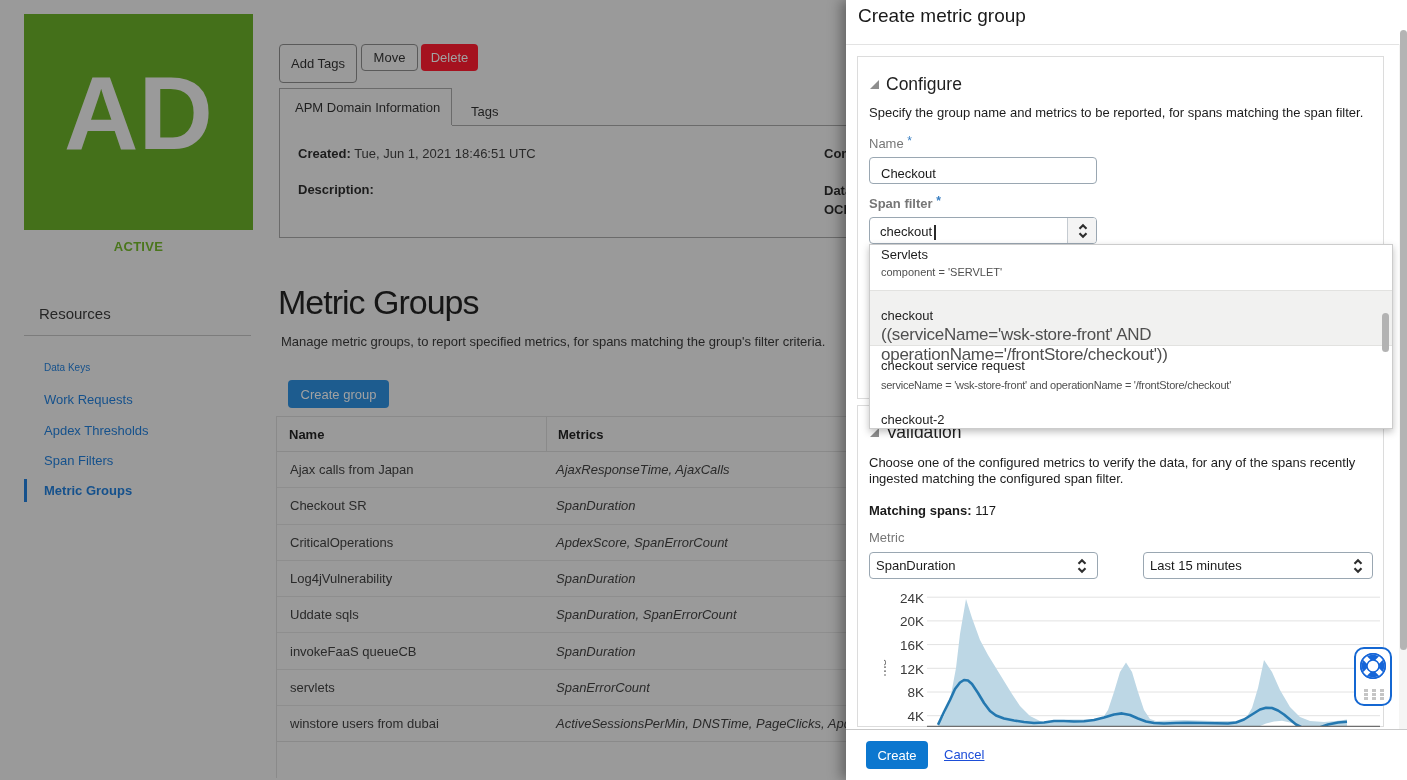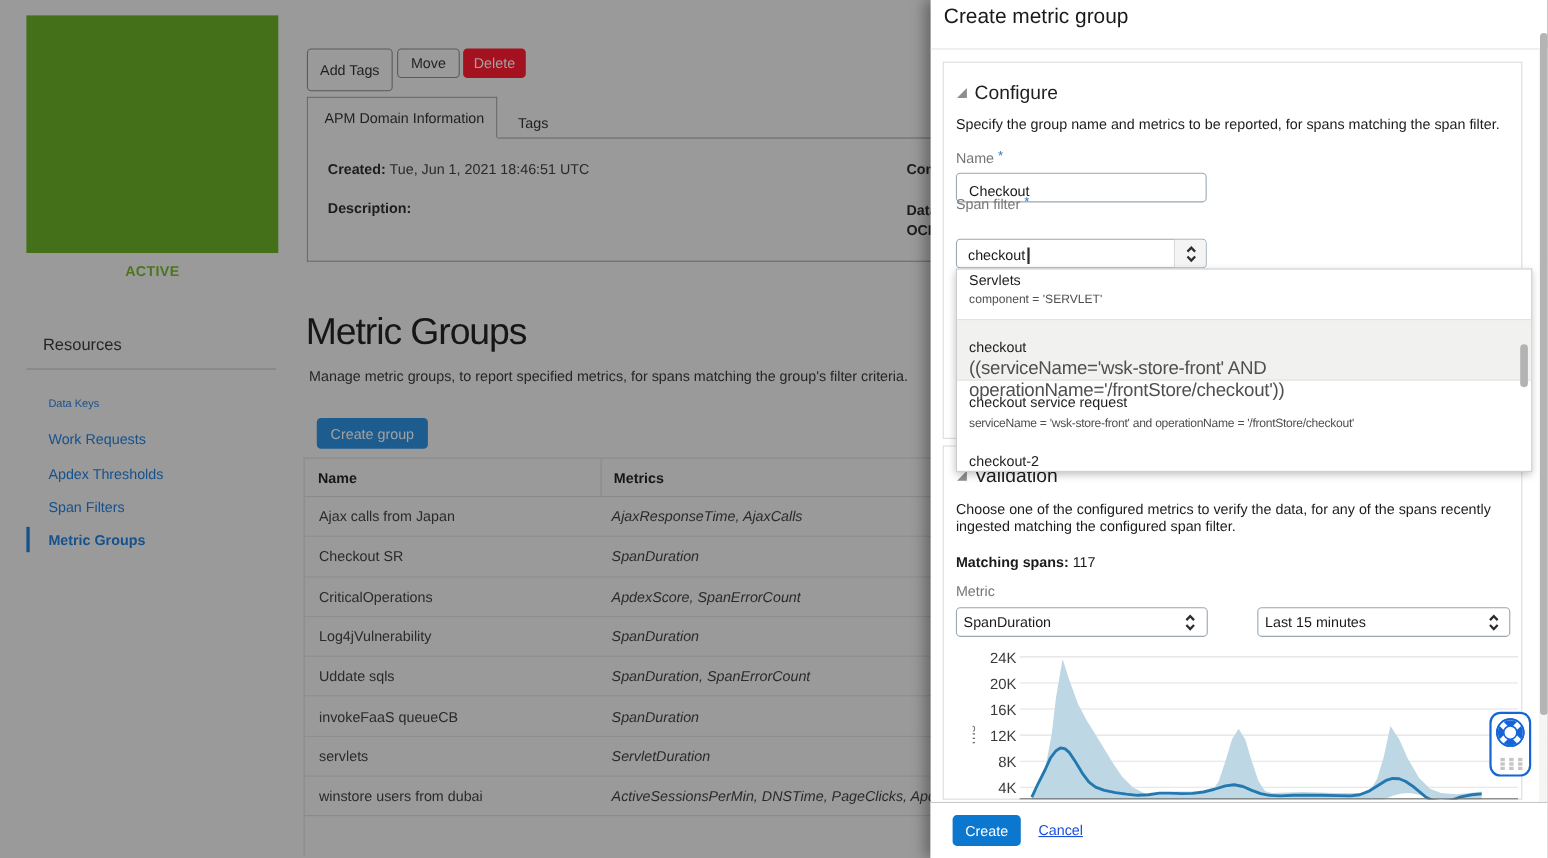--- a/index.html
+++ b/index.html
@@ -6,20 +6,23 @@
   html,body { width:1407px; height:780px; overflow:hidden; }
   body { font-family:"Liberation Sans", sans-serif; position:relative; background:#9a9a9a; }
   .abs { position:absolute; }
 </style>
 </head>
 <body>
 
 <div id="page" class="abs" style="left:0;top:0;width:1407px;height:780px;background:#9a9a9a;">
 
   <div class="abs" style="left:24px;top:14px;width:229px;height:216px;background:#44701a;"></div>
+  <div class="abs" style="left:24px;top:14px;width:229px;height:216px;display:flex;align-items:center;justify-content:center;">
+    <span style="color:#9a9a9a;font-weight:bold;font-size:103px;line-height:103px;margin-top:-17px;">AD</span>
+  </div>
   <div class="abs" style="left:24px;top:239px;width:229px;text-align:center;font-size:13px;font-weight:bold;color:#4a761c;letter-spacing:0.3px;">ACTIVE</div>
 
   <div class="abs" style="left:39px;top:305px;font-size:15px;color:#262626;">Resources</div>
   <div class="abs" style="left:24px;top:335px;width:227px;height:1px;background:#7c7c7c;"></div>
   <div class="abs" style="left:44px;top:362px;font-size:10px;color:#15518c;">Data Keys</div>
   <div class="abs" style="left:44px;top:392px;font-size:13px;color:#15518c;">Work Requests</div>
   <div class="abs" style="left:44px;top:423px;font-size:13px;color:#15518c;">Apdex Thresholds</div>
   <div class="abs" style="left:44px;top:453px;font-size:13px;color:#15518c;">Span Filters</div>
   <div class="abs" style="left:24px;top:479px;width:3px;height:23px;background:#15518c;"></div>
   <div class="abs" style="left:44px;top:483px;font-size:13px;font-weight:bold;color:#15518c;">Metric Groups</div>
@@ -69,21 +72,21 @@
     <div class="trow">
         <div>Uddate sqls</div>
         <div>SpanDuration, SpanErrorCount</div>
       </div>
     <div class="trow">
         <div>invokeFaaS queueCB</div>
         <div>SpanDuration</div>
       </div>
     <div class="trow">
         <div>servlets</div>
-        <div>ServletDuration</div>
+        <div>SpanErrorCount</div>
       </div>
     <div class="trow" style="border-bottom:1px solid #8a8a8a;">
         <div>winstore users from dubai</div>
         <div>ActiveSessionsPerMin, DNSTime, PageClicks, ApdexScore</div>
       </div>
   </div>
 </div>
 <style>
   .trow { height:36.3px; border-bottom:1px solid #8e8e8e; display:flex; font-size:13px; color:#2a2a2a; }
   .trow:last-child { border-bottom:none; }
@@ -99,21 +102,21 @@
   <div class="abs" style="left:11px;top:56px;width:527px;height:343px;border:1px solid #dcdcdc;background:#fff;"></div>
   <div class="abs" style="left:24px;top:80px;width:0;height:0;border-left:9px solid transparent;border-bottom:9px solid #8e8e8e;"></div>
   <div class="abs" style="left:40px;top:74px;font-size:17.5px;color:#1f1f1f;">Configure</div>
   <div class="abs" style="left:23px;top:105px;font-size:13px;color:#1c1c1c;">Specify the group name and metrics to be reported, for spans matching the span filter.</div>
 
   <div class="abs" style="left:23px;top:134px;font-size:13px;color:#767676;">Name <span style="color:#3a7fc2;font-size:12px;vertical-align:3px;">*</span></div>
   <div class="abs" style="left:23px;top:157px;width:228px;height:27px;border:1px solid #9aa7b2;border-radius:4px;background:#fff;font-size:13px;color:#1a1a1a;display:flex;align-items:center;padding-left:11px;">
       <span style="margin-top:5px;">Checkout</span>
     </div>
 
-  <div class="abs" style="left:23px;top:176px;font-size:13px;color:#767676;">Span filter <span style="color:#3a7fc2;font-size:12px;vertical-align:3px;">*</span></div>
+  <div class="abs" style="left:23px;top:194px;font-size:13px;color:#767676;font-weight:bold;">Span filter <span style="color:#3a7fc2;font-size:12px;vertical-align:3px;">*</span></div>
   <div class="abs" style="left:23px;top:217px;width:228px;height:27px;border:1px solid #9aa7b2;border-radius:4px;background:#fff;">
     <div class="abs" style="left:10px;top:6px;font-size:13px;color:#1a1a1a;">checkout</div>
     <div class="abs" style="left:64px;top:7px;width:1.5px;height:15px;background:#2a2a2a;"></div>
     <div class="abs" style="left:197px;top:0;width:29px;height:25px;background:#f4f4f4;border-left:1px solid #c5cbd1;border-radius:0 3px 3px 0;"></div>
     <svg class="abs" style="left:205px;top:4px;" width="16" height="18" viewBox="0 0 16 18">
         <path d="M4.5 6.8 L8 3.2 L11.5 6.8" fill="none" stroke="#2e2e2e" stroke-width="2.1"></path>
         <path d="M4.5 11.2 L8 14.8 L11.5 11.2" fill="none" stroke="#2e2e2e" stroke-width="2.1"></path>
       </svg>
   </div>
 

